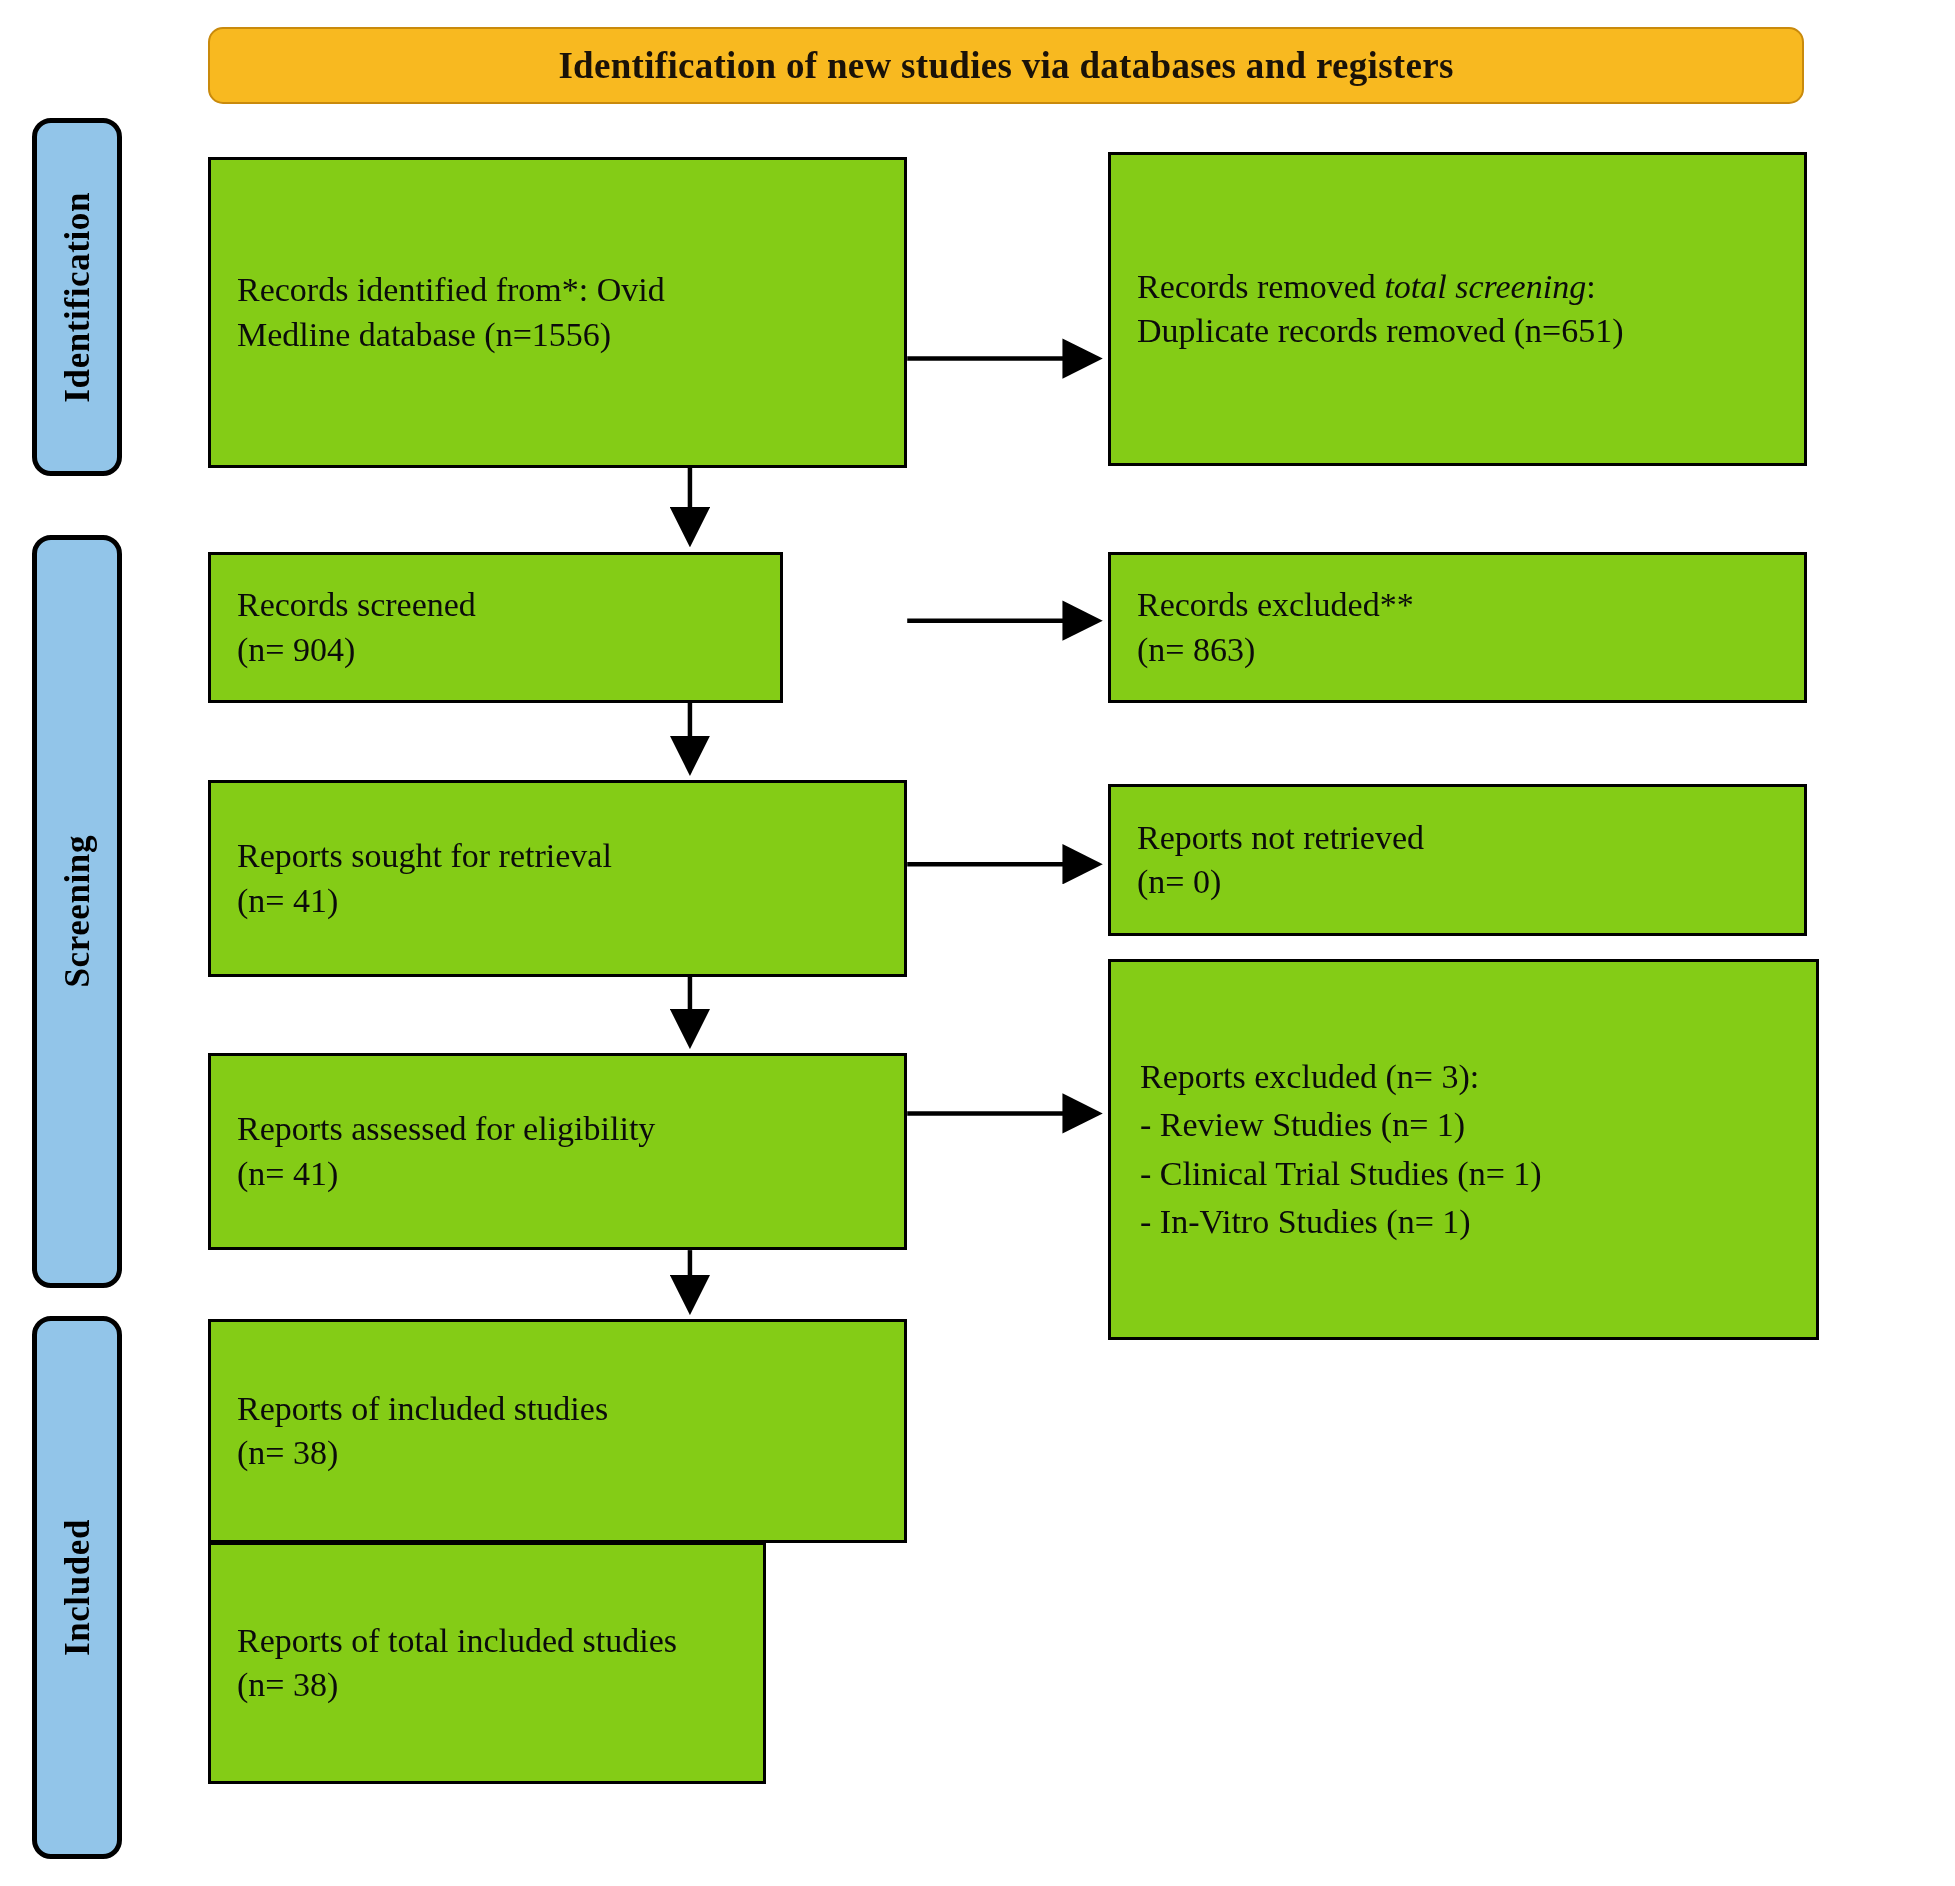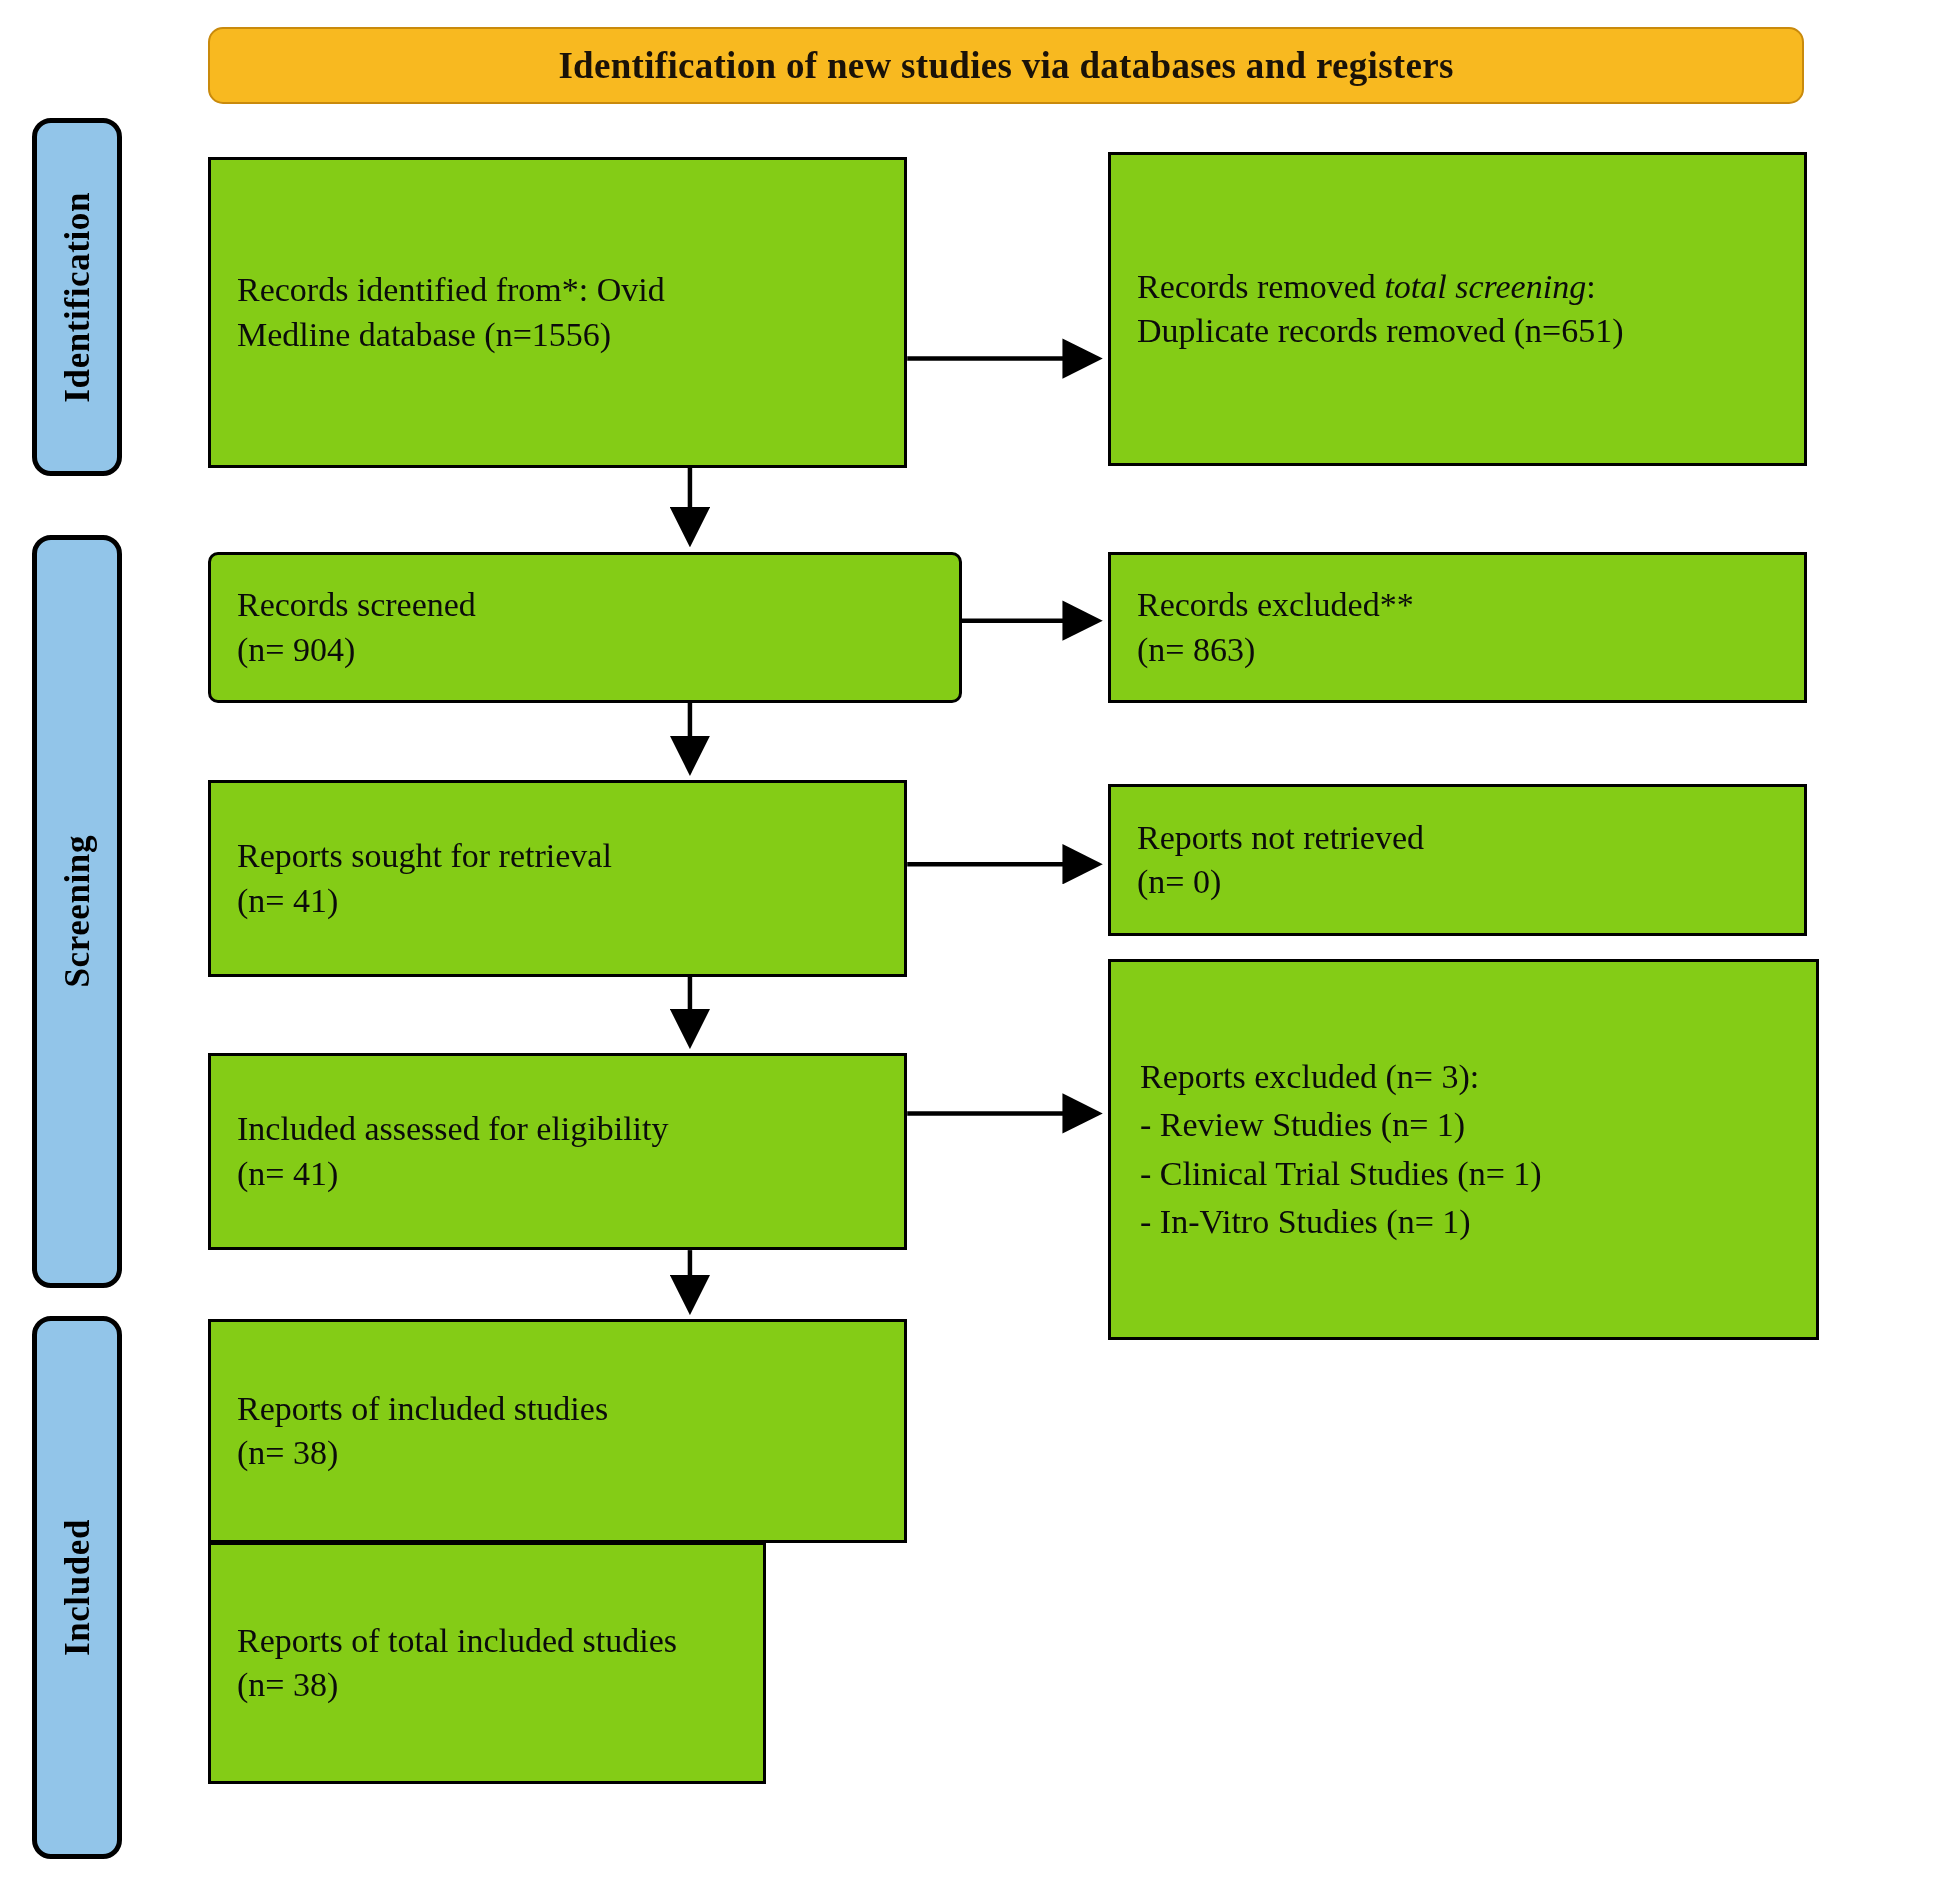--- a/index.html
+++ b/index.html
@@ -83,21 +83,21 @@
     font-size: 34px;
     line-height: 1.30;
     color: #0b0b0b;
     white-space: nowrap;
   }
   .pbox .line em { font-style: italic; }
 
   
   #box-identified      { left: 208px;  top: 157px;  width: 699px; height: 311px; }
   #box-removed         { left: 1108px; top: 152px;  width: 699px; height: 314px; }
-  #box-screened        { left: 208px;  top: 552px;  width: 754px; height: 151px; border-radius: 10px; }
+  #box-screened        { left: 208px;  top: 552px;  width: 575px; height: 151px; }
   #box-excluded        { left: 1108px; top: 552px;  width: 699px; height: 151px; }
   #box-sought          { left: 208px;  top: 780px; width: 699px; height: 197px; }
   #box-not-retrieved   { left: 1108px; top: 784px; width: 699px; height: 152px; }
   #box-assessed        { left: 208px;  top: 1053px; width: 699px; height: 197px; }
   #box-reports-excl    { left: 1108px; top: 959px; width: 711px; height: 381px; }
   #box-included        { left: 208px;  top: 1319px; width: 699px; height: 224px; }
   #box-total-included  { left: 208px;  top: 1542px; width: 558px; height: 242px; }
 
   #box-reports-excl { padding: 0 29px; }
   #box-reports-excl .line { line-height: 1.42; font-size: 34px; }
@@ -184,21 +184,21 @@
     <span class="line">Reports sought for retrieval</span>
     <span class="line">(n= 41)</span>
   </div>
 
   <div class="pbox" id="box-not-retrieved">
     <span class="line">Reports not retrieved</span>
     <span class="line">(n= 0)</span>
   </div>
 
   <div class="pbox" id="box-assessed">
-    <span class="line">Included assessed for eligibility</span>
+    <span class="line">Reports assessed for eligibility</span>
     <span class="line">(n= 41)</span>
   </div>
 
   <div class="pbox" id="box-reports-excl">
     <span class="line">Reports excluded (n= 3):</span>
     <span class="line">- Review Studies (n= 1)</span>
     <span class="line">- Clinical Trial Studies (n= 1)</span>
     <span class="line">- In-Vitro Studies (n= 1)</span>
   </div>
 

